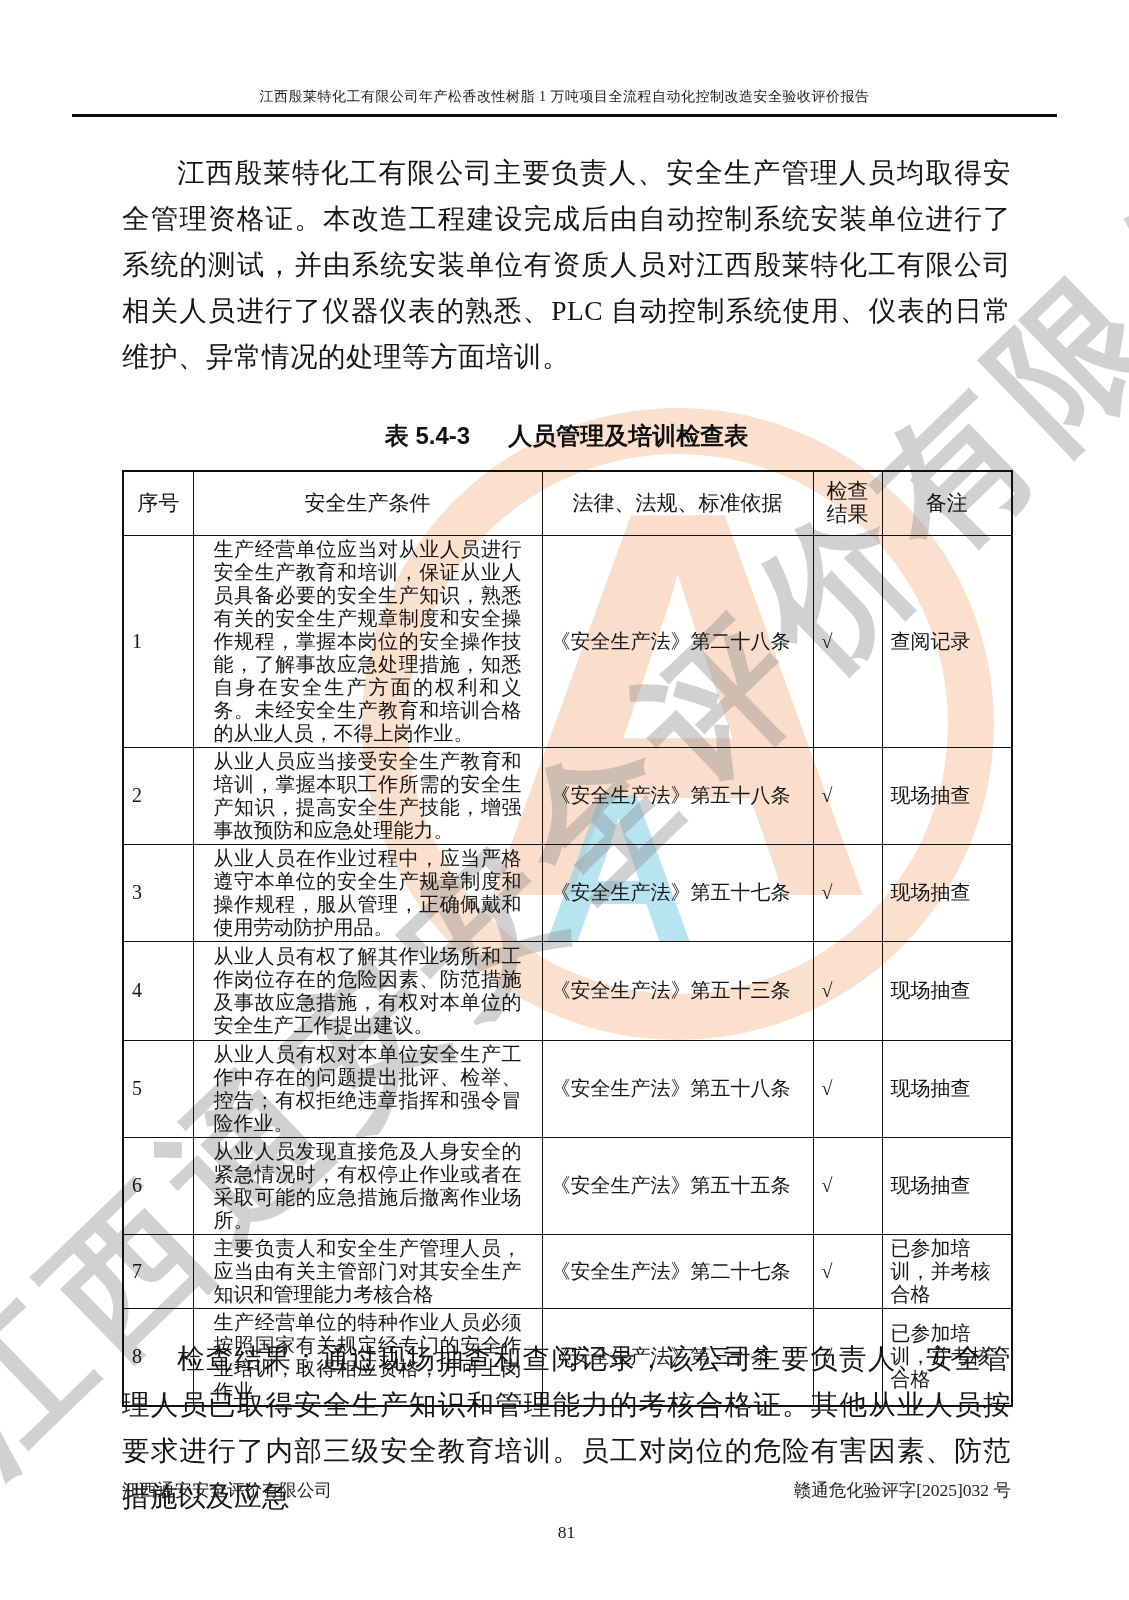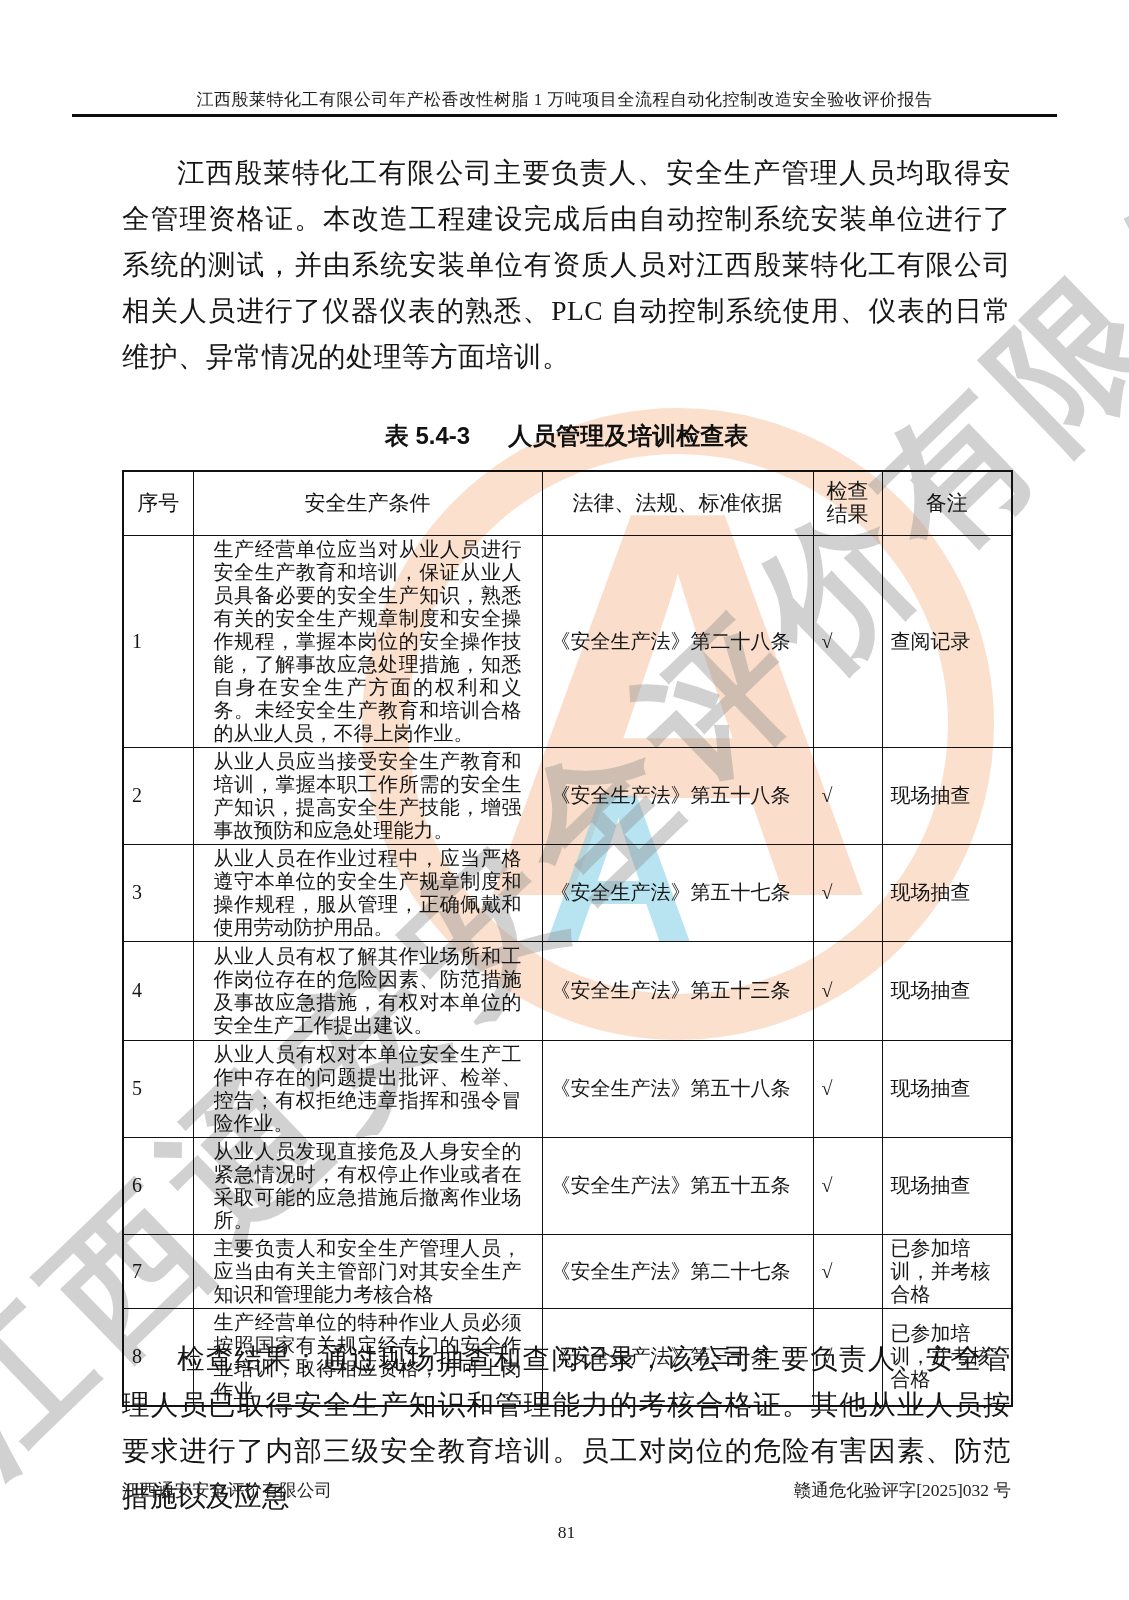--- a/index.html
+++ b/index.html
@@ -31,21 +31,21 @@
   }
   .wm-red{
     position:absolute;left:302px;top:1008px;
     font-family:"Liberation Sans",sans-serif;font-weight:bold;font-size:168px;letter-spacing:8px;
     color:#d9534f;opacity:.42;white-space:nowrap;
   }
   
   .content{position:absolute;inset:0;z-index:1;}
   .header-title{
     position:absolute;top:88px;left:0;width:100%;text-align:center;
-    font-size:17px;letter-spacing:.5px;color:#1c1c1c;
+    font-size:14px;letter-spacing:.5px;color:#1c1c1c;
   }
   .header-rule{position:absolute;top:114px;left:72px;width:985px;height:3px;background:#0d0d0d;}
   .body-text{
     position:absolute;left:122px;width:889px;
     font-size:27.5px;line-height:46px;text-align:justify;letter-spacing:.5px;
   }
   .body-text p{margin:0;text-indent:2em;}
   #para-block{top:150px;}
   #result-block{top:1336px;}
   .table-caption{

